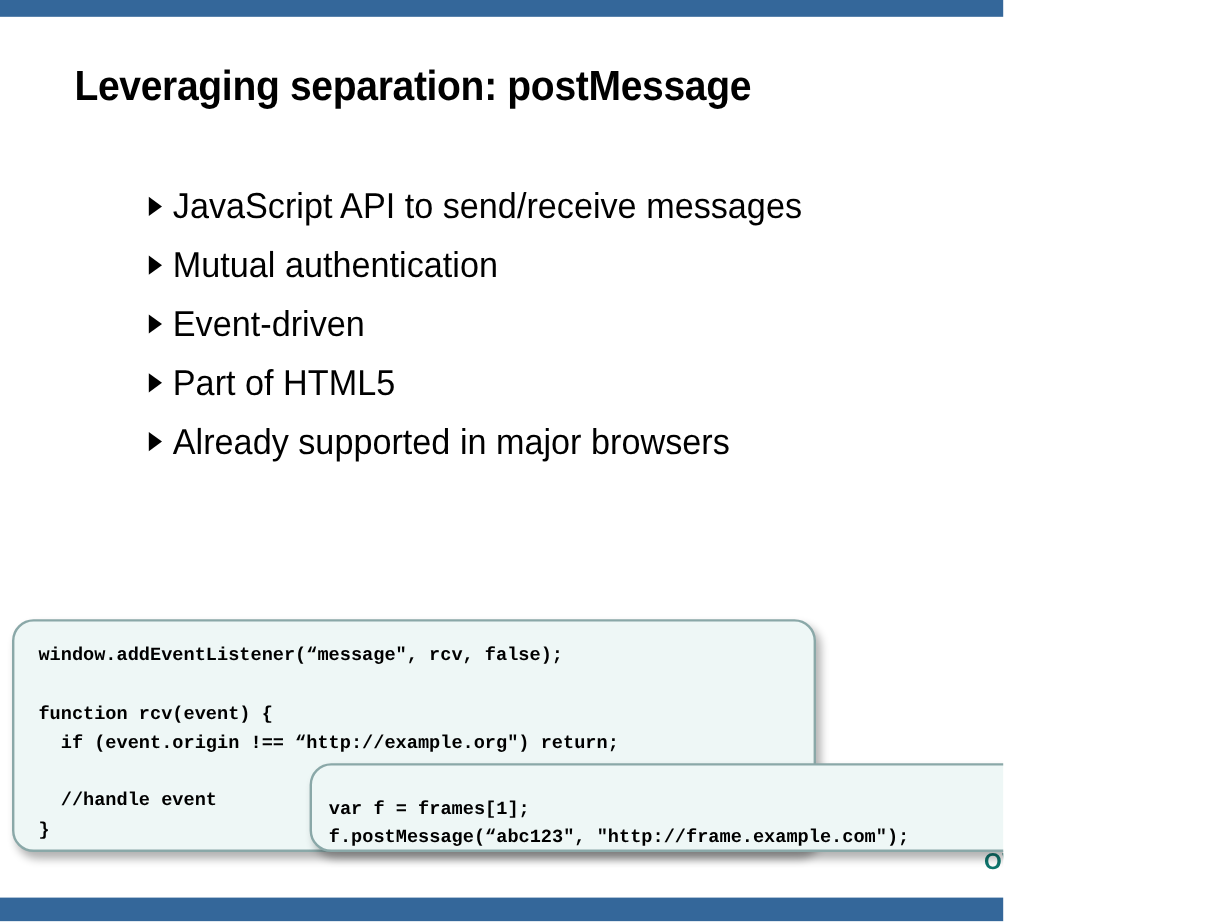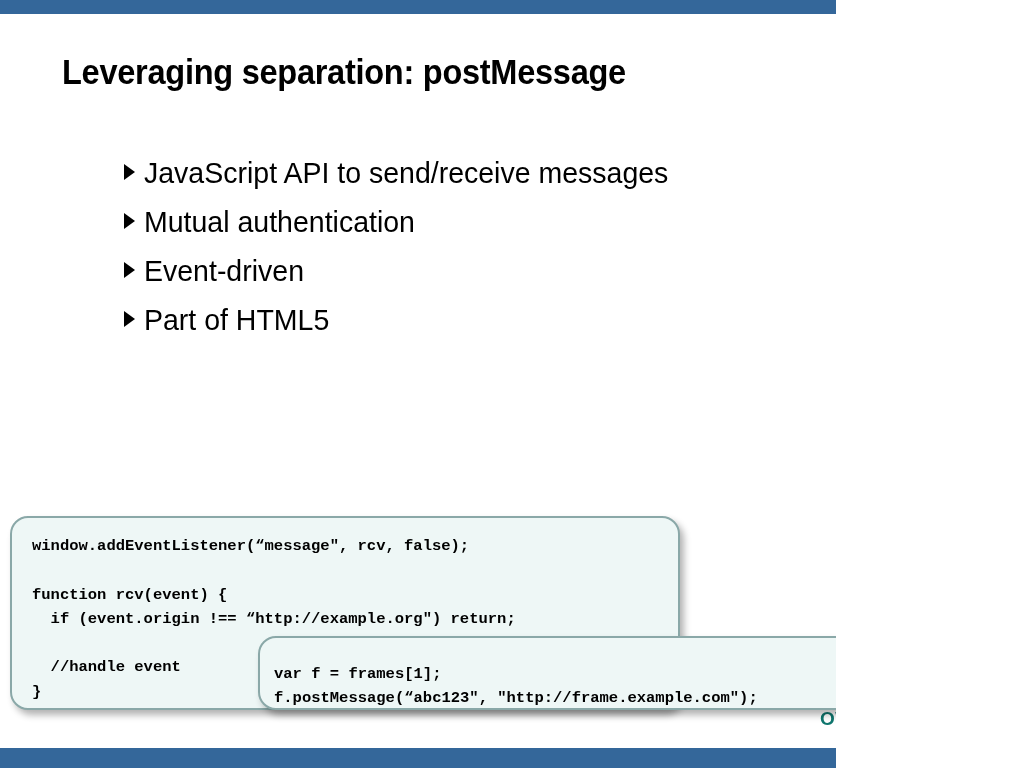--- a/index.html
+++ b/index.html
@@ -223,20 +223,24 @@
       <span class="marker"></span>
       <span class="txt">Event-driven</span>
     </div>
 
 
     <div class="lvl2">
       <span class="marker"></span>
       <span class="txt">Part of HTML5</span>
     </div>
 
+    <div class="lvl2">
+      <span class="marker"></span>
+      <span class="txt">Already supported in major browsers</span>
+    </div>
 
   </div>
 
   <div class="callout" id="callout-1">
     <pre>window.addEventListener(“message", rcv, false);
 
 function rcv(event) {
   if (event.origin !== “http://example.org") return;
 
   //handle event

